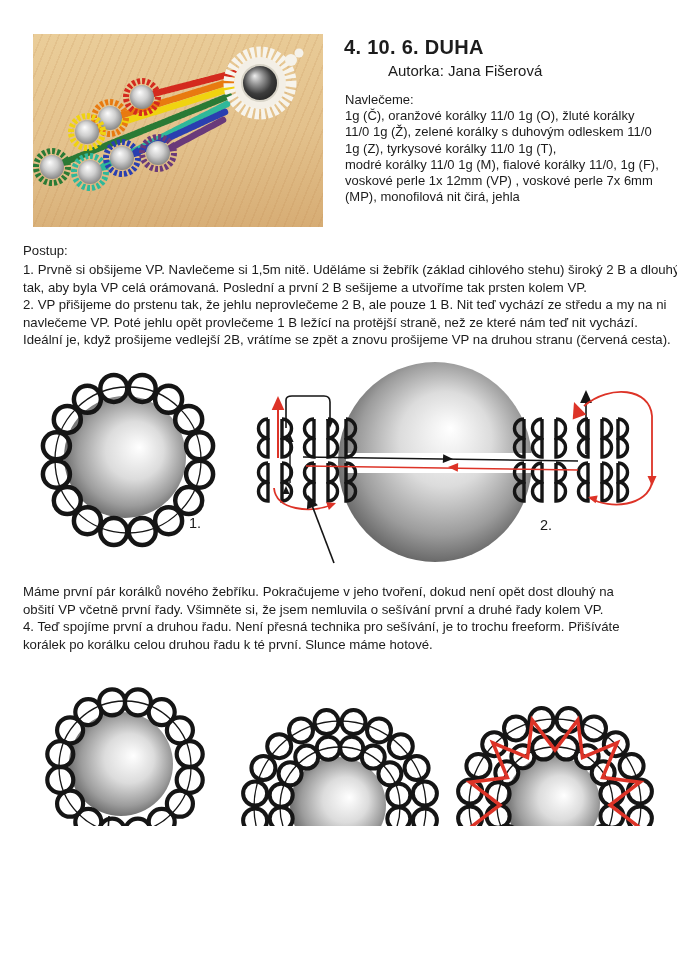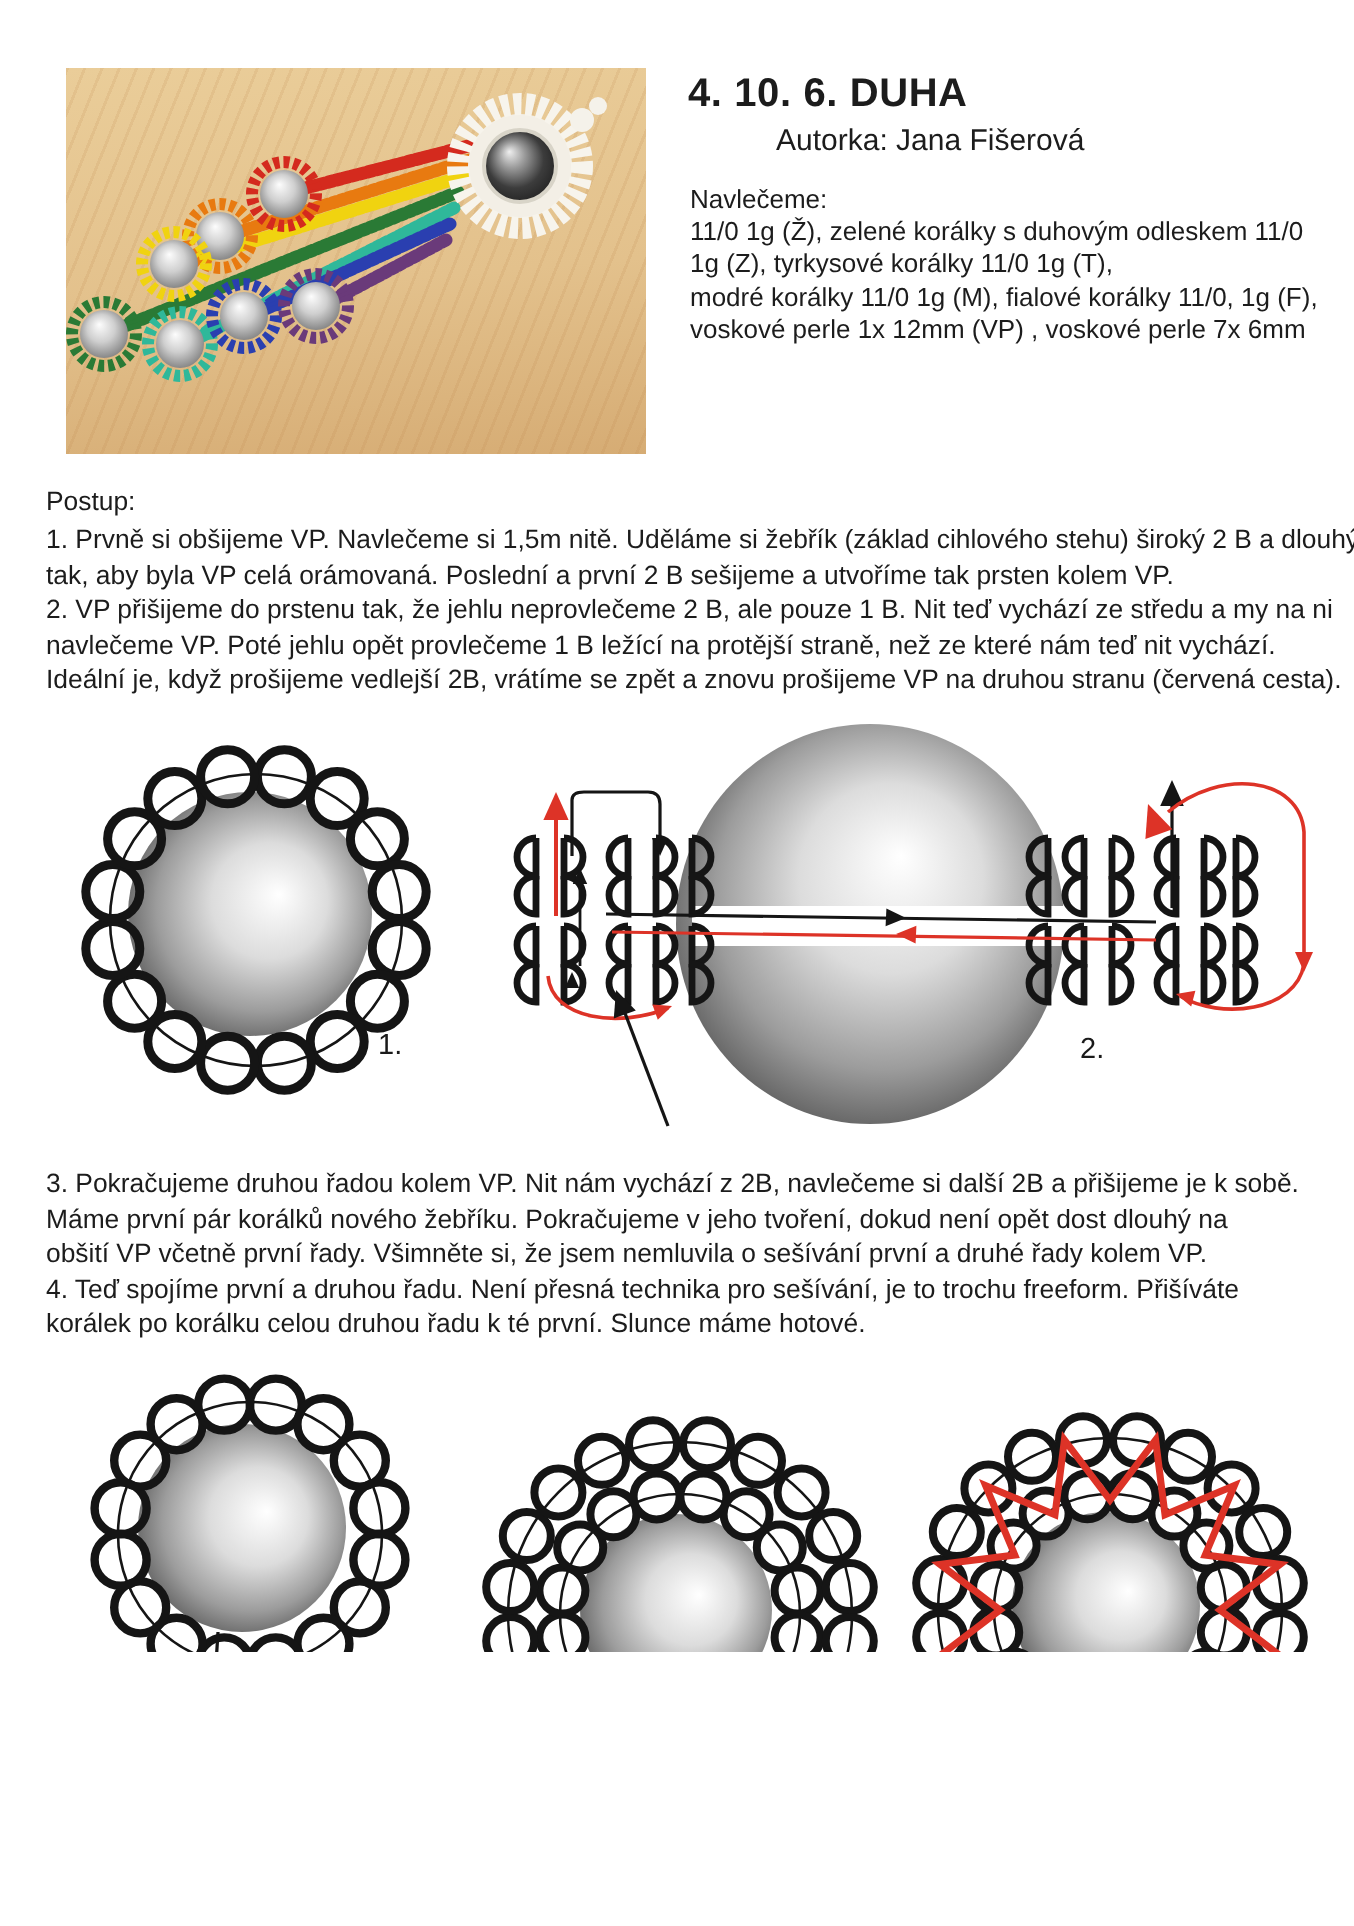--- a/index.html
+++ b/index.html
@@ -68,24 +68,26 @@
         <circle cx="258" cy="26" r="6" fill="#f5f2ea"></circle>
         <circle cx="266" cy="19" r="4.5" fill="#f5f2ea"></circle>
       </svg>
   </div>
 
   <h1 class="title">4. 10. 6. DUHA</h1>
   <div class="author">Autorka: Jana Fišerová</div>
 
   <div class="materials">
     <div>Navlečeme:</div>
+    <div>1g (Č),  oranžové korálky 11/0 1g (O),  žluté korálky</div>
     <div>11/0 1g (Ž), zelené korálky s duhovým odleskem 11/0</div>
     <div>1g (Z),  tyrkysové korálky 11/0 1g (T),</div>
     <div>modré korálky 11/0 1g (M), fialové korálky 11/0, 1g (F),</div>
     <div>voskové perle 1x 12mm (VP) ,  voskové perle 7x 6mm</div>
+    <div>(MP), monofilová nit čirá, jehla</div>
   </div>
 
   <div class="steps-head">Postup:</div>
 
   <div class="para" style="top:261px;">
     <div>1. Prvně si obšijeme VP. Navlečeme si 1,5m nitě. Uděláme si žebřík (základ cihlového stehu) široký 2 B a dlouhý</div>
     <div>tak, aby byla VP celá orámovaná.  Poslední a první 2 B sešijeme a utvoříme tak prsten kolem VP.</div>
     <div>2. VP přišijeme do prstenu tak, že jehlu neprovlečeme 2 B, ale pouze 1 B. Nit teď vychází ze středu a my na ni</div>
     <div>navlečeme VP.  Poté jehlu opět provlečeme 1 B ležící na protější straně, než ze které nám teď nit vychází.</div>
     <div>Ideální je, když prošijeme vedlejší 2B, vrátíme se zpět a znovu prošijeme VP na druhou stranu (červená cesta).</div>
@@ -194,21 +196,20 @@
       <line x1="338" y1="96" x2="338" y2="42" stroke="#151515" stroke-width="1.6"></line>
       <polygon points="338,32 343.9,45.0 332.1,45.0" fill="#151515"></polygon>
       <polygon points="326,44 338.2,56.6 324.7,61.5" fill="#dd3327"></polygon>
       <path d="M 336 48 C 362 26 402 30 404 58 L 404 120" fill="none" stroke="#dd3327" stroke-width="1.8"></path>
       <polygon points="404,128 399.5,118.0 408.5,118.0" fill="#dd3327"></polygon>
       <path d="M 404 124 C 400 148 362 152 342 140" fill="none" stroke="#dd3327" stroke-width="1.8"></path>
       <polygon points="340,139 349.7,137.4 347.6,145.2" fill="#dd3327"></polygon>
     </svg>
 
   <div class="para" style="top:583px;">
-    <div>3. Pokračujeme druhou řadou kolem VP. Nit nám vychází z 2B, navlečeme si další 2B a přišijeme je k sobě.</div>
     <div>Máme první pár korálků nového žebříku. Pokračujeme v jeho tvoření, dokud není opět dost dlouhý na</div>
     <div>obšití VP včetně první řady. Všimněte si, že jsem nemluvila o sešívání první a druhé řady kolem VP.</div>
     <div>4. Teď spojíme první a druhou řadu. Není přesná technika pro sešívání, je to trochu freeform.  Přišíváte</div>
     <div>korálek po korálku celou druhou řadu k té první. Slunce máme hotové.</div>
   </div>
 
   <svg id="fig3a" class="fig" style="left:28px;top:676px;" width="215" height="278" viewBox="0 0 215 278">
       <defs>
         <radialGradient id="g3a" cx="0.5" cy="0.5" r="0.72" fx="0.62" fy="0.42">
           <stop offset="0" stop-color="#ffffff"></stop>

